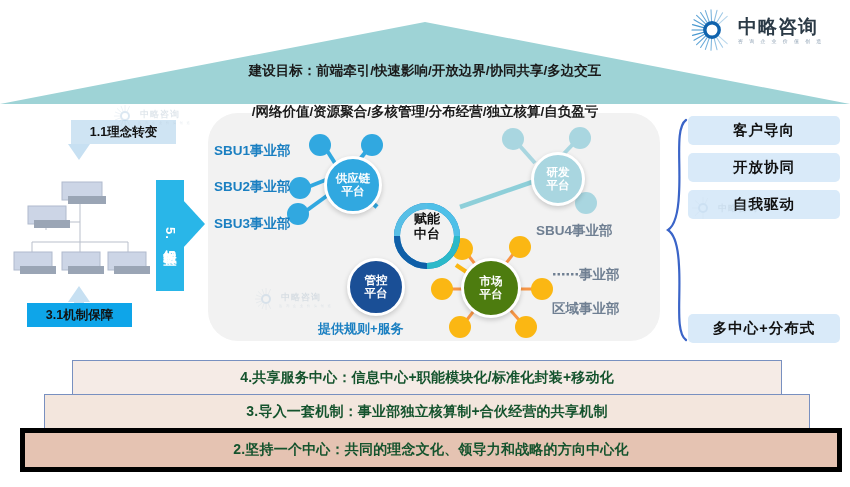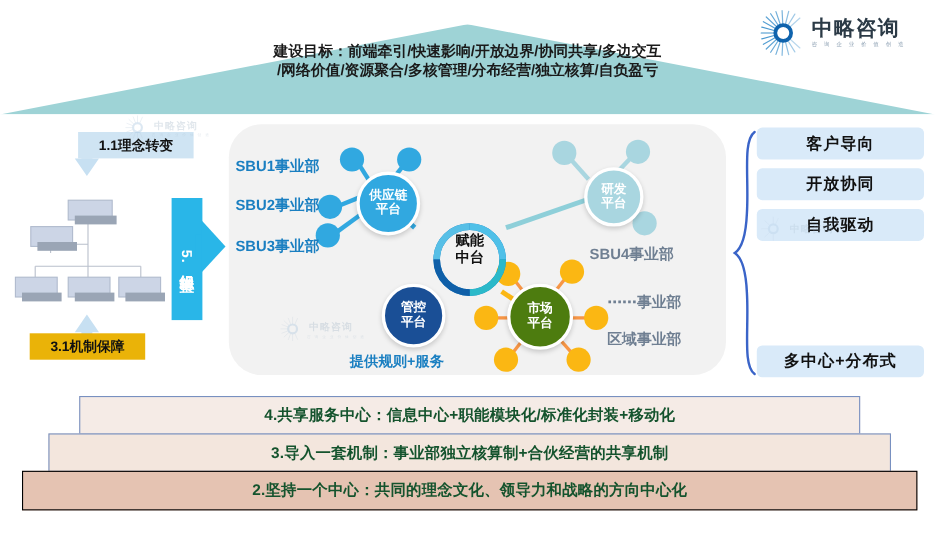--- a/index.html
+++ b/index.html
@@ -22,31 +22,31 @@
   .banner{
     position:absolute;left:0;top:22px;width:850px;height:82px;
     background:#9ed3d6;
     clip-path:polygon(0% 100%, 50% 0%, 100% 100%);
   }
   .banner-text{
     position:absolute;left:0;top:38px;width:850px;
     text-align:center;color:#1a1a1a;z-index:3;
   }
   .banner-line1{font-size:14.5px;font-weight:bold;line-height:18px;letter-spacing:.2px;}
-  .banner-line2,.banner-line3{font-size:13.5px;font-weight:bold;line-height:17px;}
+  .banner-line2,.banner-line3{font-size:13.5px;font-weight:bold;line-height:17px;margin-top:24px;}
 
   
   .box-idea{
     position:absolute;left:27px;top:120px;width:105px;height:24px;
     background:#cfe4f3;color:#111;font-size:12.5px;font-weight:bold;
     display:flex;align-items:center;justify-content:center;margin-left:44px;
   }
   .box-mech{
     position:absolute;left:27px;top:303px;width:105px;height:24px;
-    background:#eab308;color:#111;font-size:12.5px;font-weight:bold;
+    background:#0ea5e9;color:#111;font-size:12.5px;font-weight:bold;
     display:flex;align-items:center;justify-content:center;
   }
   .arrow-down{
     position:absolute;left:68px;top:144px;width:0;height:0;
     border-left:11px solid transparent;border-right:11px solid transparent;
     border-top:16px solid #c7e0f2;
   }
   .arrow-down-stem{position:absolute;left:74px;top:144px;width:10px;height:6px;background:#c7e0f2;}
   .arrow-up{
     position:absolute;left:68px;top:286px;width:0;height:0;
@@ -120,21 +120,21 @@
     color:#111;font-size:14.5px;font-weight:bold;letter-spacing:1px;
   }
 
   
   .bar{
     position:absolute;display:flex;align-items:center;justify-content:center;
     color:#14532d;font-size:14px;font-weight:bold;letter-spacing:.2px;
   }
   .bar4{left:72px;top:360px;width:708px;height:33px;background:#f5ebe6;border:1px solid #7890c0;}
   .bar3{left:44px;top:394px;width:764px;height:33px;background:#f3e6dd;border:1px solid #7890c0;}
-  .bar2{left:20px;top:428px;width:812px;height:34px;background:#e5c3b2;border:1px solid #000000;}
+  .bar2{left:20px;top:428px;width:812px;height:34px;background:#e5c3b2;border:5px solid #000000;}
 </style>
 </head>
 <body>
 
 <div class="stage">
 
   <div class="logo">
     <div class="logo-mark">
       <svg width="46" height="42" viewBox="0 0 46 42">
         <g stroke="#1d7fc4" stroke-width="1.1" stroke-linecap="round">

